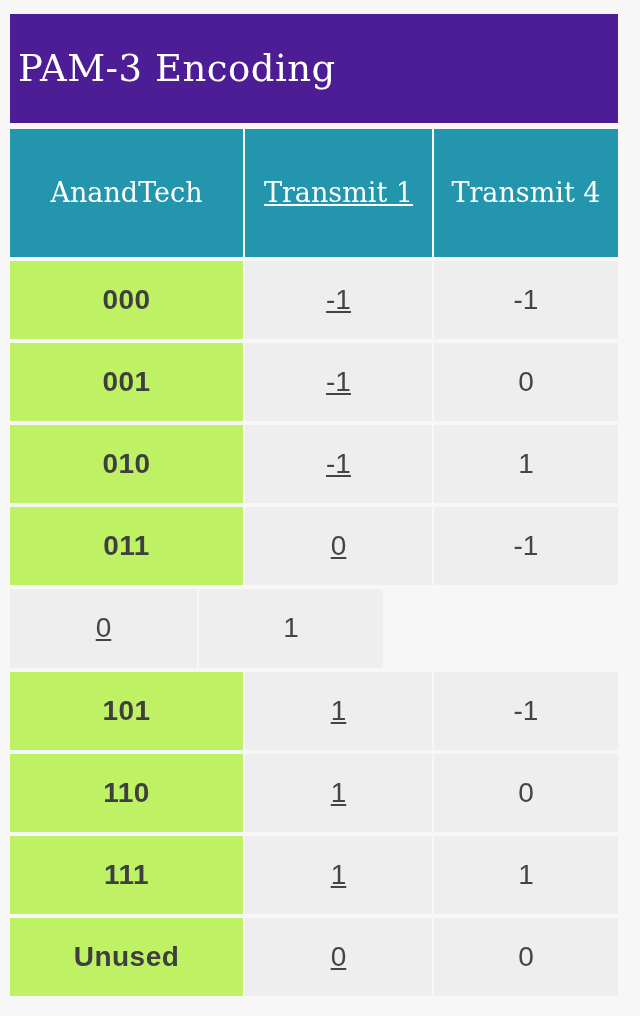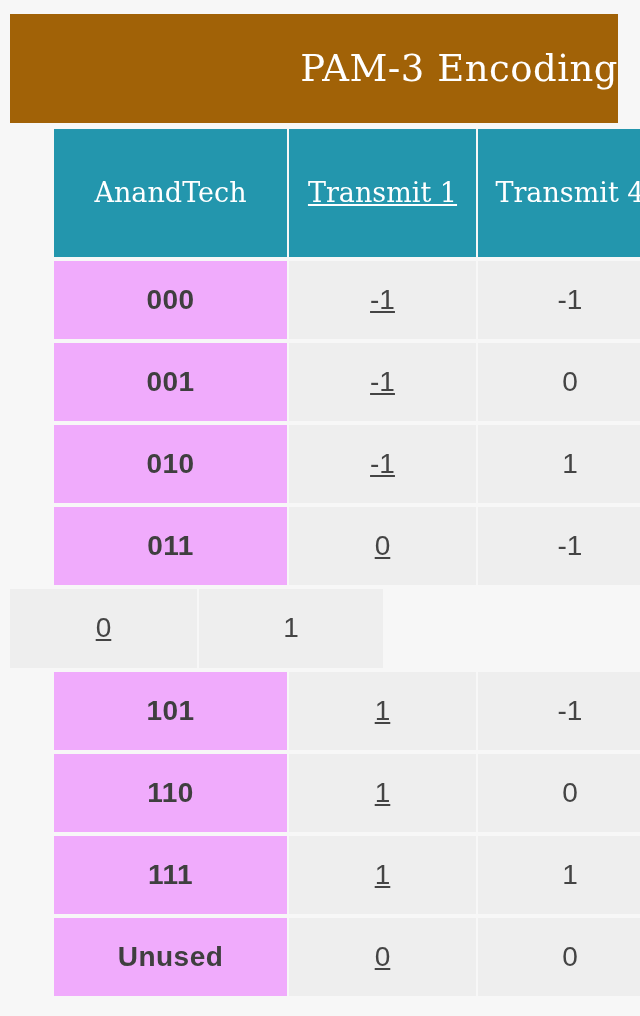--- a/index.html
+++ b/index.html
@@ -16,25 +16,25 @@
   .table-wrap {
     position: absolute;
     left: 10px;
     top: 14px;
     width: 608px;
     height: 982px;
     display: flex;
     flex-direction: column;
   }
   .title-bar {
-    background: #a16207;
+    background: #4c1d95;
     height: 109px;
     display: flex;
     align-items: center;
-    justify-content: flex-end;
+    justify-content: flex-start;
     flex: 0 0 auto;
     padding-left: 8px;
   }
   .title-text {
     font-family: "DejaVu Serif", "Liberation Serif", serif;
     font-size: 37px;
     color: #ffffff;
     letter-spacing: 0.5px;
     font-weight: 400;
     line-height: 1;
@@ -52,21 +52,21 @@
     font-family: "DejaVu Serif", "Liberation Serif", serif;
     font-size: 27px;
     line-height: 1.28;
     display: flex;
     align-items: center;
     justify-content: center;
     text-align: center;
     padding: 0 6px;
     box-sizing: border-box;
   }
-  .col1 { width: 233px; flex: 0 0 233px; margin-left: 44px; }
+  .col1 { width: 233px; flex: 0 0 233px; }
   .col2 { width: 187px; flex: 0 0 187px; text-decoration: underline; }
   .col3 { width: 184px; flex: 0 0 184px; }
 
   .body-rows {
     display: flex;
     flex-direction: column;
     flex: 1 1 auto;
     margin-top: 4px;
     gap: 4px;
   }
@@ -76,21 +76,21 @@
     gap: 2px;
   }
   .cell {
     display: flex;
     align-items: center;
     justify-content: center;
     box-sizing: border-box;
     text-align: center;
   }
   .cell-key {
-    background: #f0abfc;
+    background: #bef264;
     color: #3f3f3f;
     font-weight: bold;
     font-size: 28px;
     letter-spacing: 0.5px;
   }
   .cell-val {
     background: #eeeeee;
     color: #444444;
     font-weight: 400;
     font-size: 28px;

